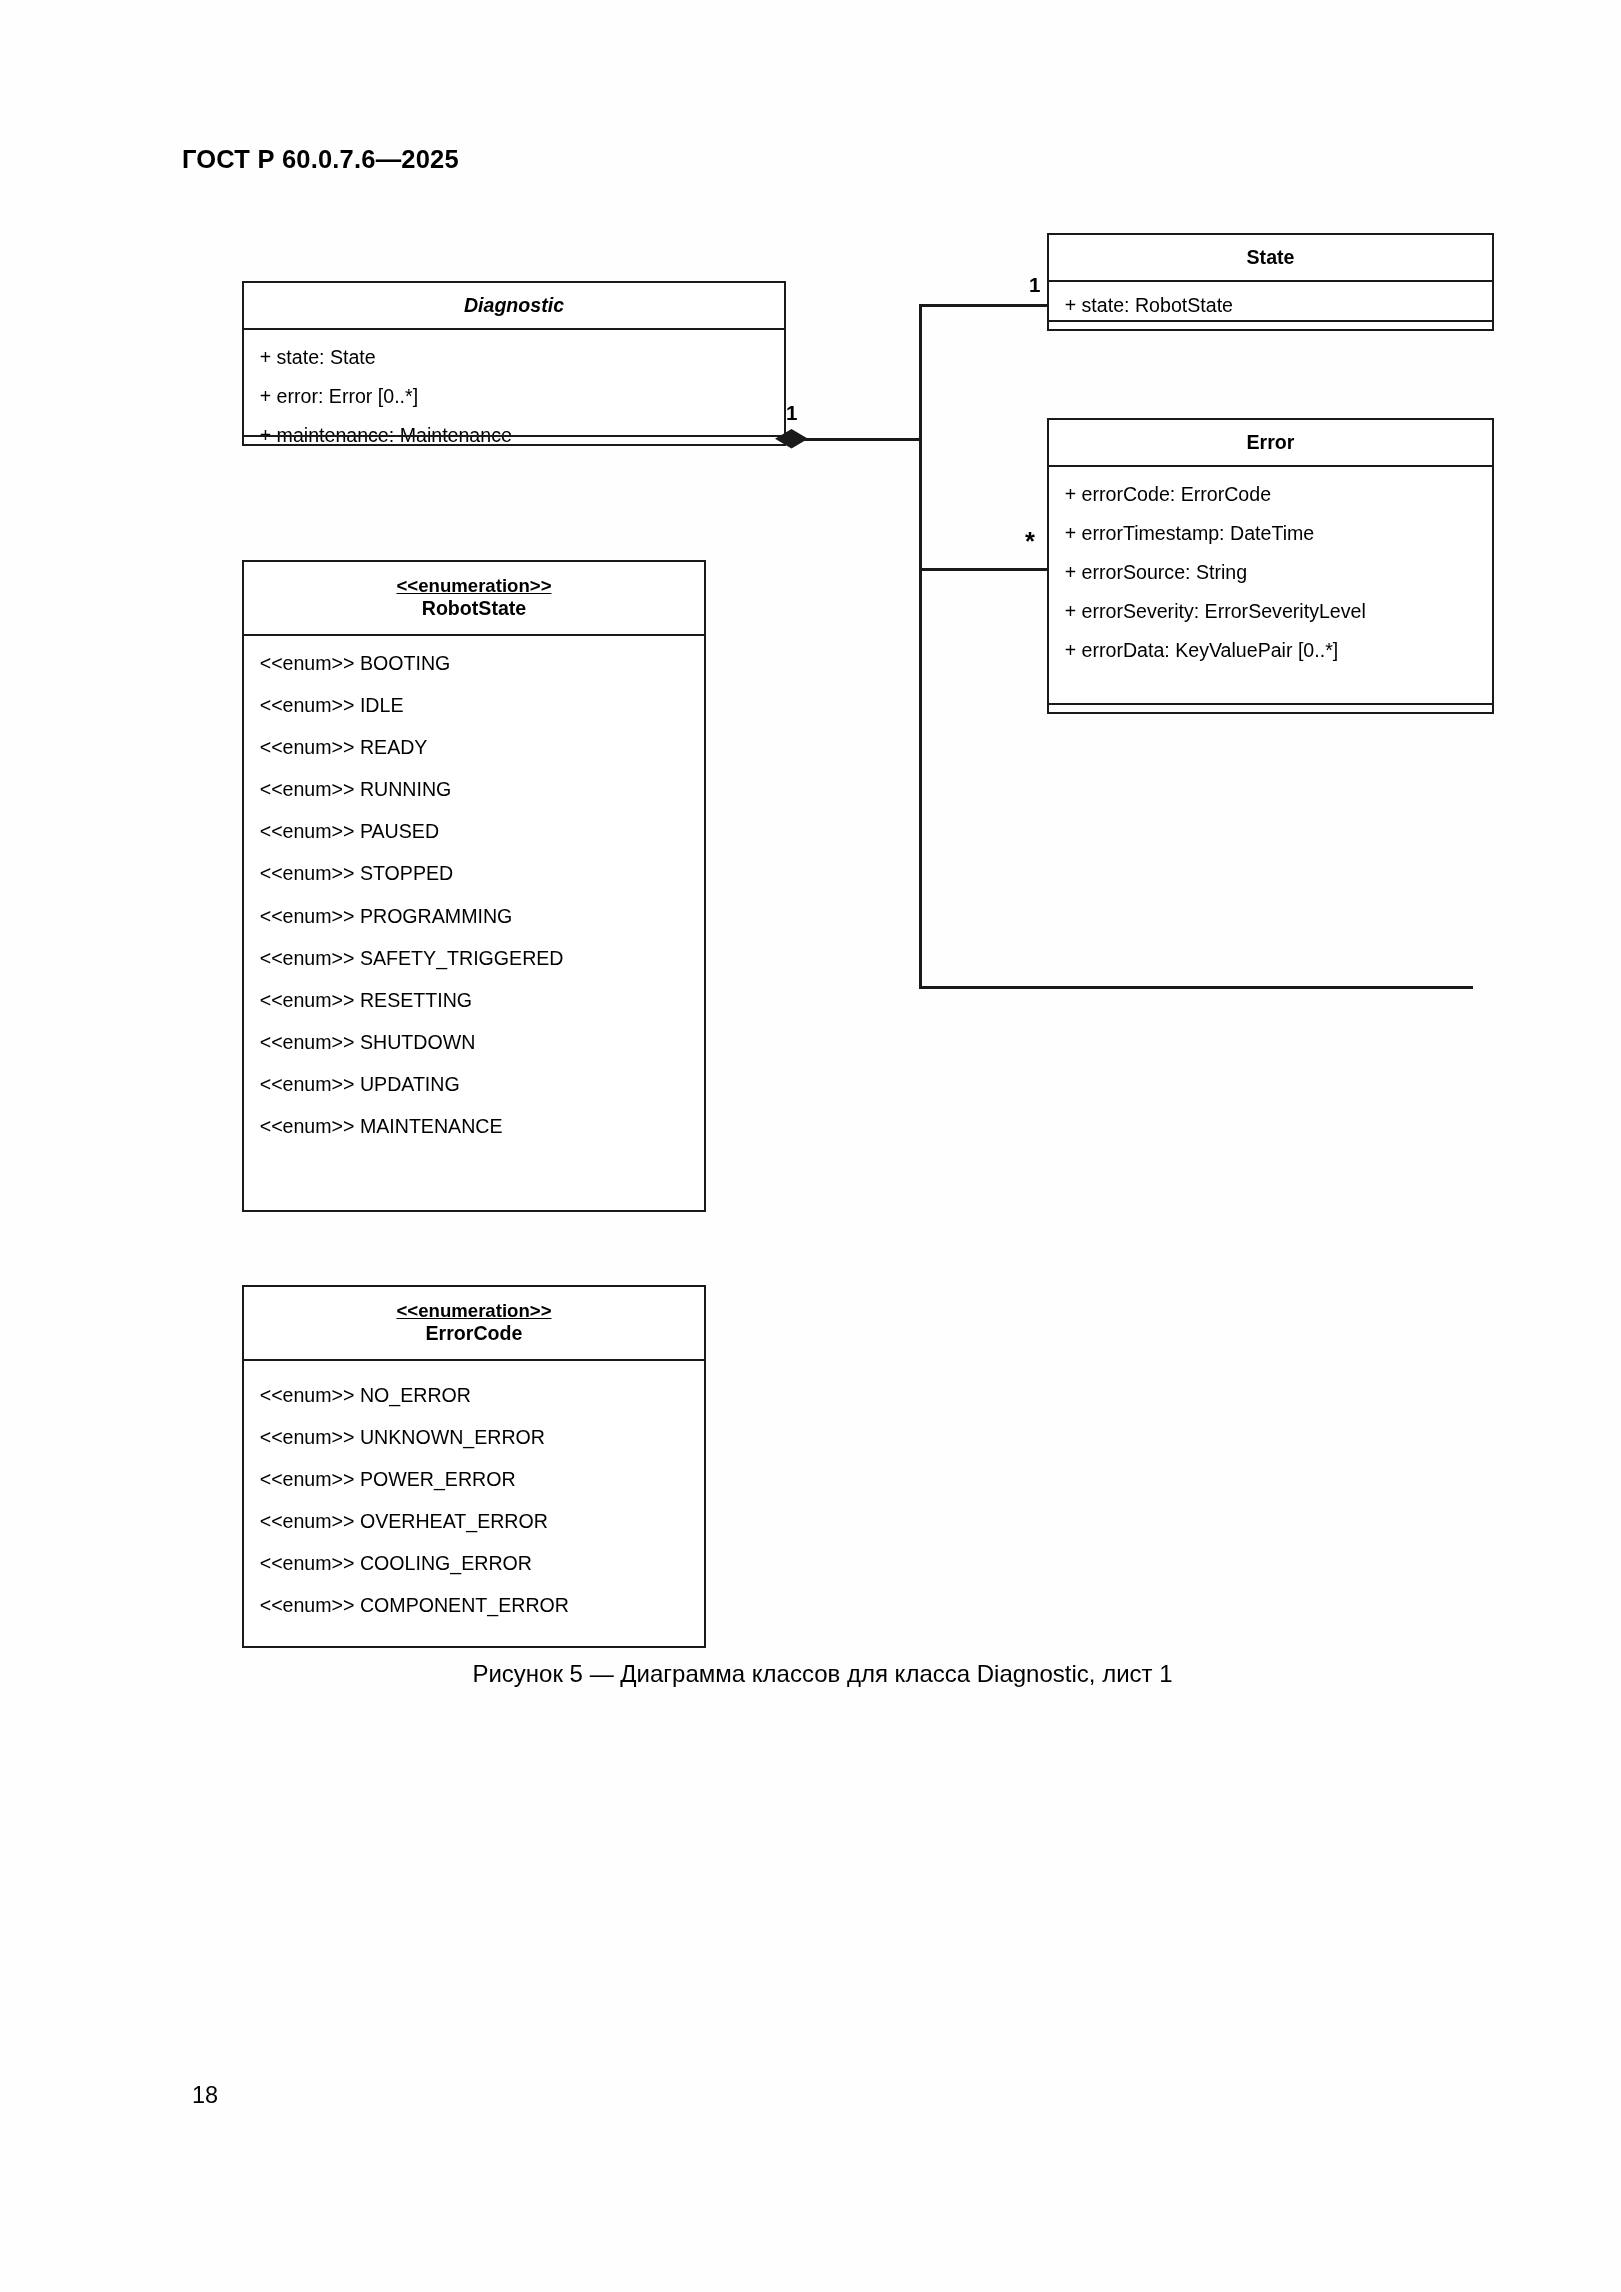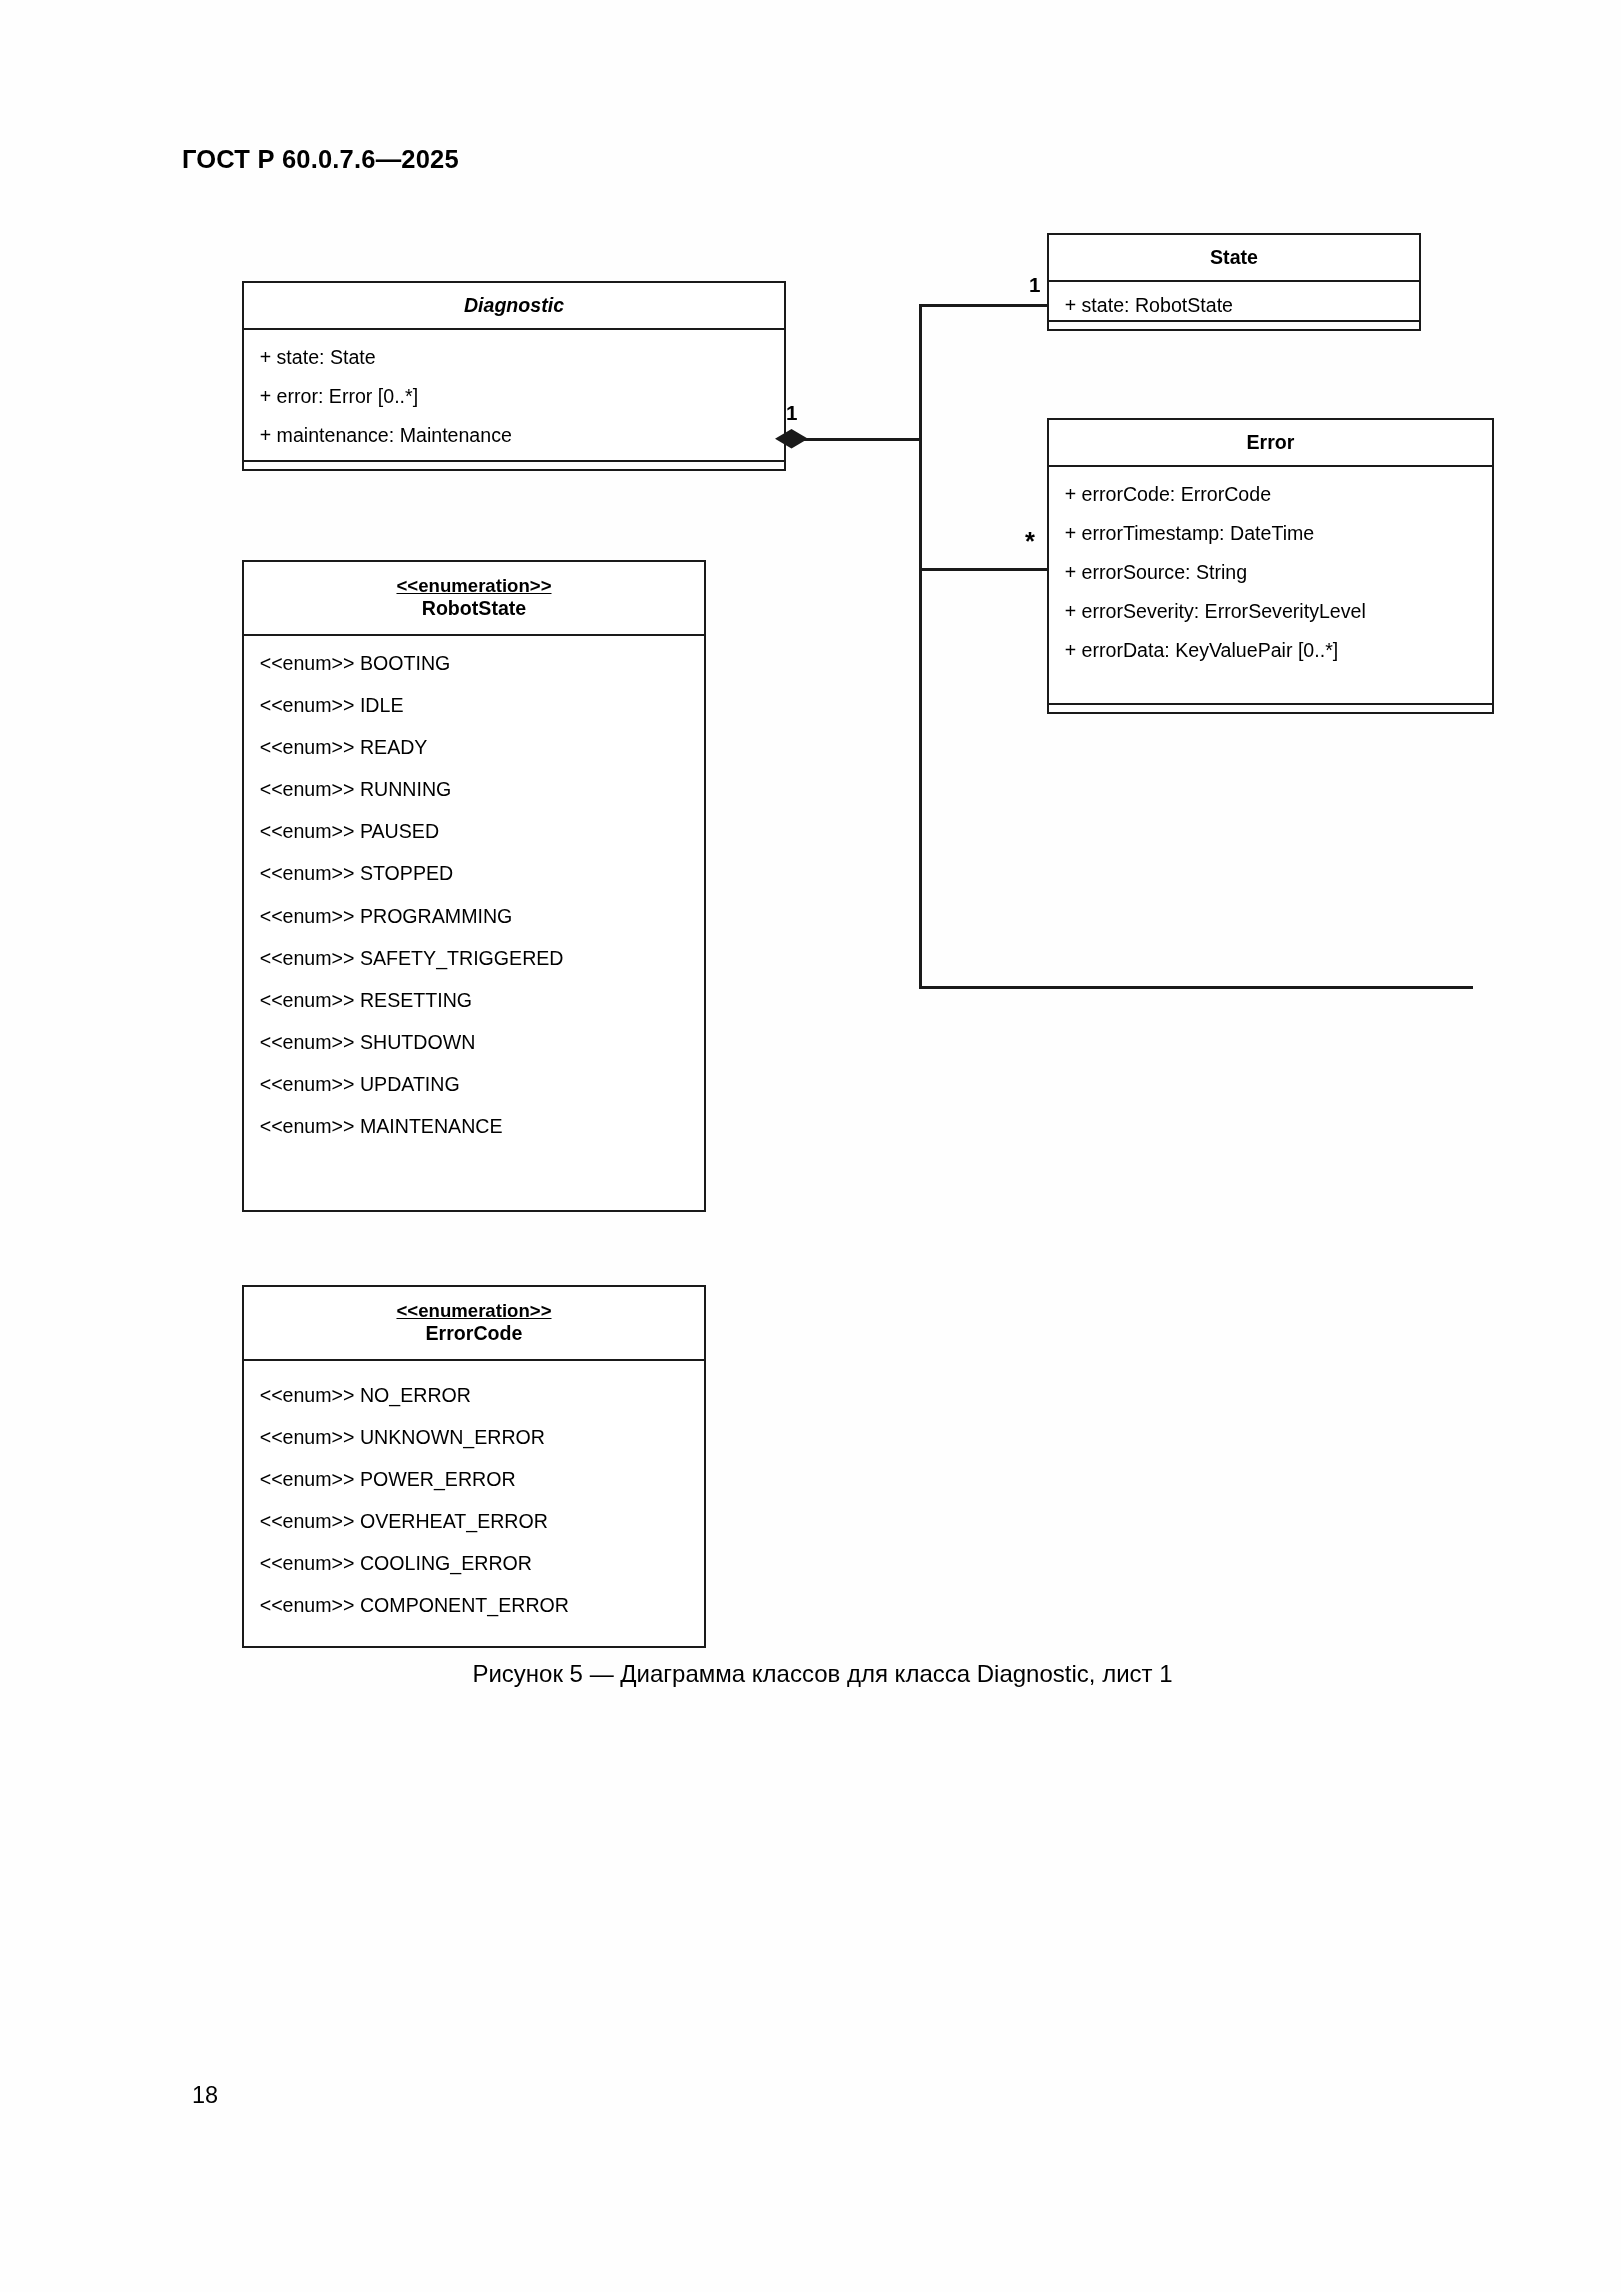--- a/index.html
+++ b/index.html
@@ -122,31 +122,31 @@
     font-size: 25.5px;
   }
 </style>
 </head>
 <body>
 
 <div id="page">
 
   <div class="doc-header">ГОСТ Р 60.0.7.6—2025</div>
 
-  <div class="uml-box" style="left:242px; top:281px; width:544px; height:190px;">
+  <div class="uml-box" style="left:242px; top:281px; width:544px; height:165px;">
     <div class="uml-title abstract" style="height:47px;">Diagnostic</div>
     <div class="uml-attrs">
       <div class="row">+ state: State</div>
       <div class="row">+ error: Error [0..*]</div>
       <div class="row">+ maintenance: Maintenance</div>
     </div>
     <div class="uml-ops" style="position:absolute; left:0; right:0; bottom:0;"></div>
   </div>
 
-  <div class="uml-box" style="left:1047px; top:233px; width:374px; height:98px;">
+  <div class="uml-box" style="left:1047px; top:233px; width:447px; height:98px;">
     <div class="uml-title" style="height:47px;">State</div>
     <div class="uml-attrs" style="padding-top:13.7px;">
       <div class="row">+ state: RobotState</div>
     </div>
     <div class="uml-ops" style="position:absolute; left:0; right:0; bottom:0;"></div>
   </div>
 
   <div class="uml-box" style="left:1047px; top:418px; width:447px; height:296px;">
     <div class="uml-title" style="height:47px;">Error</div>
     <div class="uml-attrs">

